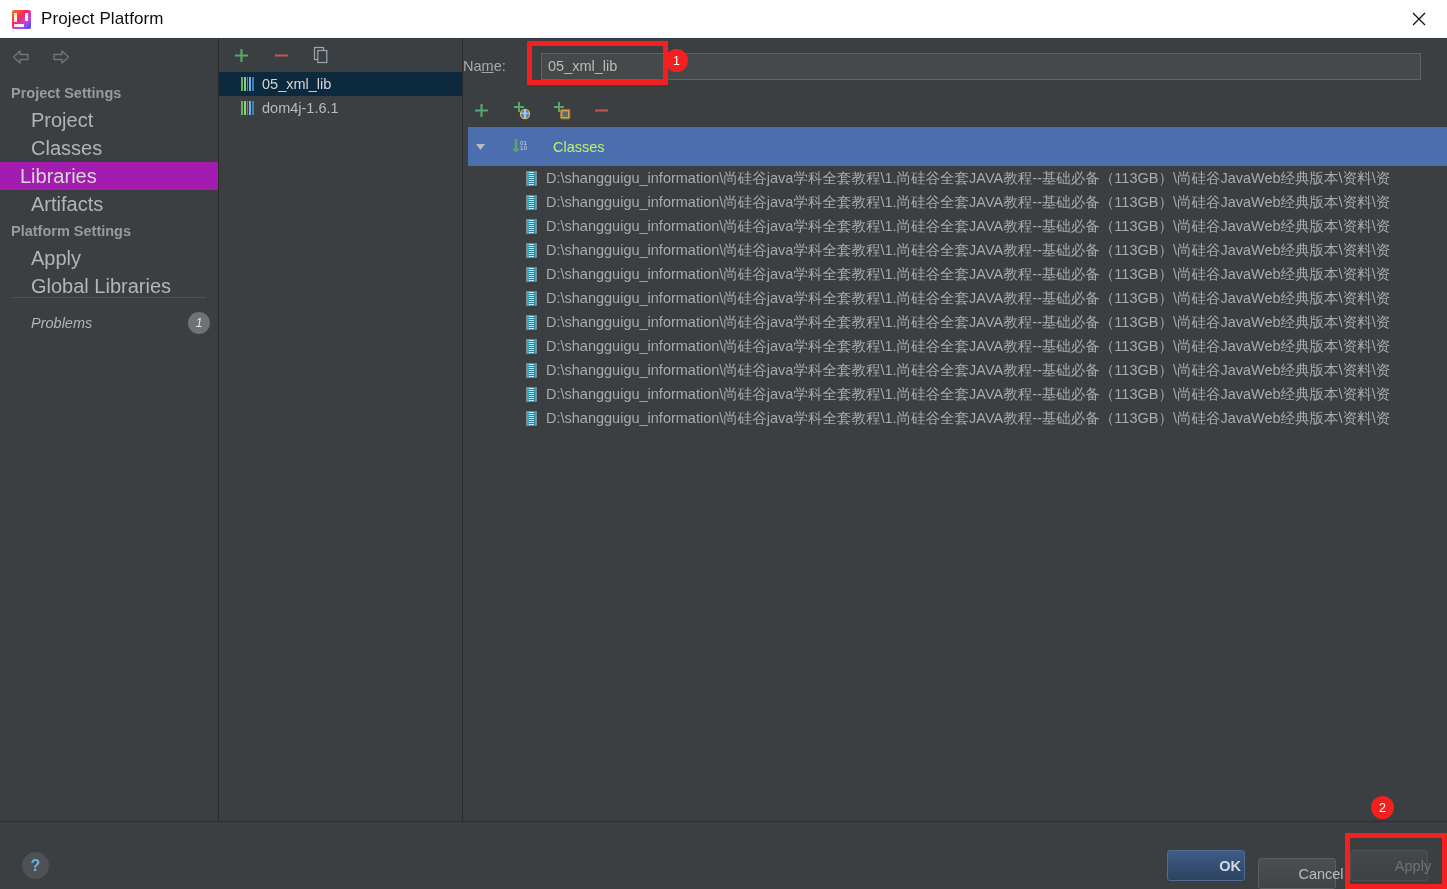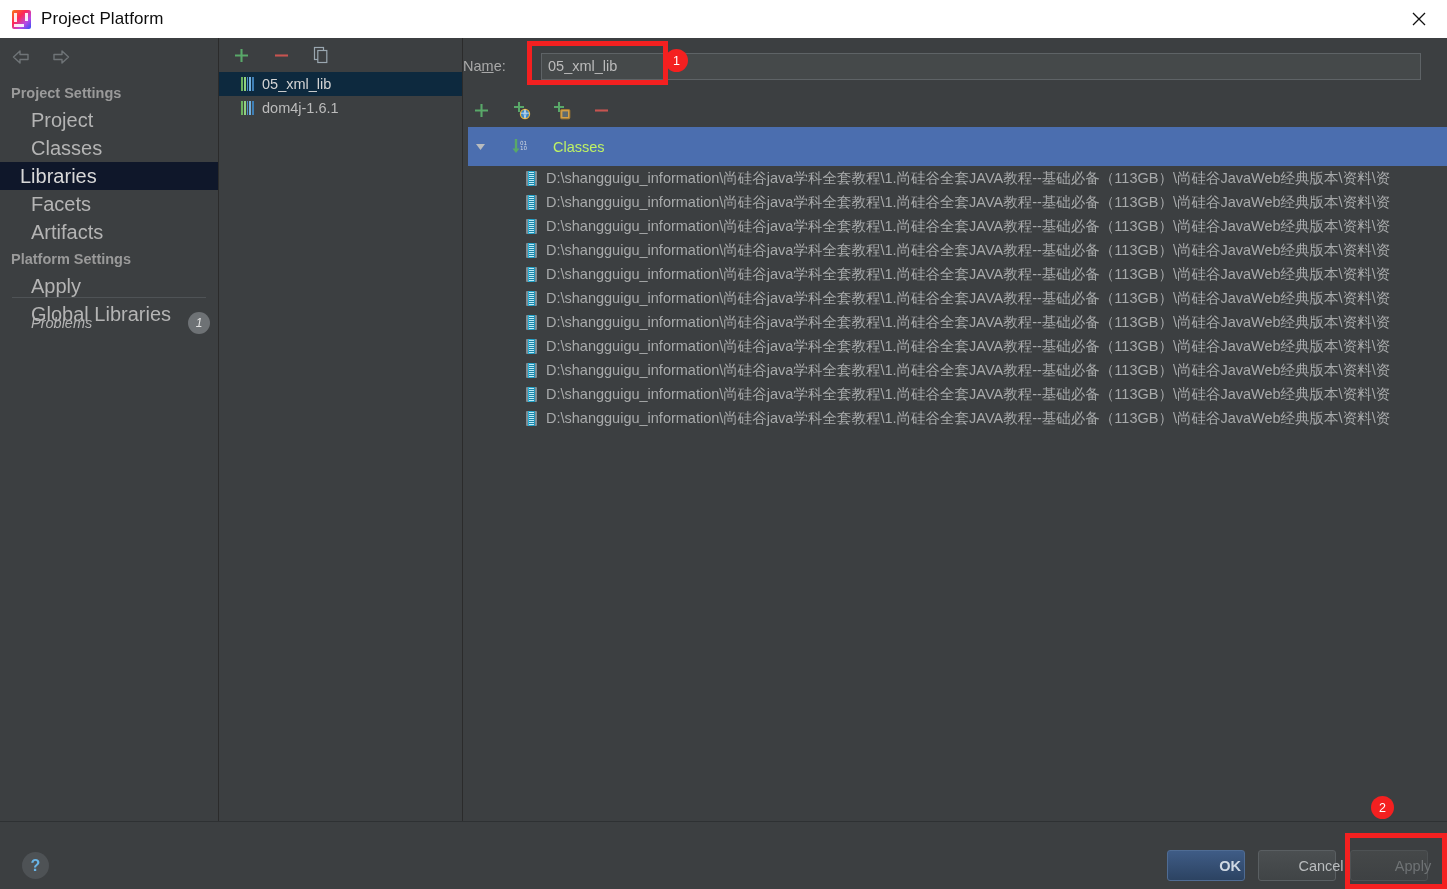--- a/index.html
+++ b/index.html
@@ -53,21 +53,21 @@
   .nav-arrows .arrow{width:22px;height:22px;display:flex;align-items:center;justify-content:center;}
   .sidebar-list{position:absolute;left:0;top:42px;width:218px;}
   .grp-title{
     font-size:14.5px;font-weight:bold;color:#9a9a9a;
     padding:3px 0 3px 11px;line-height:20px;
   }
   .nav-item{
     font-size:20px;color:#b4b4b4;padding:3px 0 3px 31px;line-height:22px;
     white-space:nowrap;cursor:default;
   }
-  .nav-item.selected{background:#0f172a;color:#d8d8d8;padding-left:20px;}
+  .nav-item.selected{background:#a21caf;color:#d8d8d8;padding-left:20px;}
   .sidebar-sep{
     position:absolute;left:12px;top:259px;width:194px;height:1px;background:#4f5356;
   }
   .problems-row{
     position:absolute;left:0;top:272px;width:218px;height:26px;
     display:flex;align-items:center;cursor:default;font-style:italic;
   }
   .problems-label{font-size:14.5px;color:#b4b4b4;padding-left:31px;}
   .problems-badge{
     position:absolute;right:8px;top:2px;width:22px;height:22px;border-radius:50%;
@@ -152,21 +152,21 @@
     font-family:inherit;box-sizing:border-box;padding-left:48px;
   }
   .btn-ok{
     left:1167px;width:78px;background:linear-gradient(180deg,#4a6municipality 0%,#36527c 100%);
     background:linear-gradient(180deg,#3f5c86 0%,#2f4straight 100%);
     background:linear-gradient(180deg,#3f5c86 0%,#2c4362 100%);
     border:1px solid #4f6c94;color:#cfd8e3;font-weight:bold;
   }
   .btn-cancel{
     left:1258px;width:78px;background:linear-gradient(180deg,#4b4f51 0%,#404446 100%);
-    border:1px solid #5a5f62;color:#b9bcbe;
+    border:1px solid #5a5f62;color:#b9bcbe;margin-top:8px;
   }
   .btn-apply{
     left:1350px;width:78px;background:linear-gradient(180deg,#454849 0%,#3e4143 100%);
     border:1px solid #4e5254;color:#6f7375;
   }
 
   
   .anno-box{position:absolute;border:5px solid #f42020;box-sizing:border-box;}
   .anno-1{left:527px;top:41px;width:141px;height:44px;}
   .anno-2{left:1345px;top:833px;width:102px;height:56px;}
@@ -213,21 +213,20 @@
               <path d="M11 2 L17.5 8 L11 14 L11 10.5 L3 10.5 L3 5.5 L11 5.5 Z" fill="none" stroke="#6f7477" stroke-width="1.4" stroke-linejoin="round"></path>
             </svg>
         </div>
       </div>
 
       <div class="sidebar-list">
         <div class="grp-title">Project Settings</div>
         <div class="nav-item">Project</div>
         <div class="nav-item">Classes</div>
         <div class="nav-item selected">Libraries</div>
-        <div class="nav-item">Facets</div>
         <div class="nav-item">Artifacts</div>
         <div class="grp-title">Platform Settings</div>
         <div class="nav-item">Apply</div>
         <div class="nav-item">Global Libraries</div>
       </div>
 
       <div class="sidebar-sep"></div>
 
       <div class="problems-row">
         <div class="problems-label">Problems</div>

